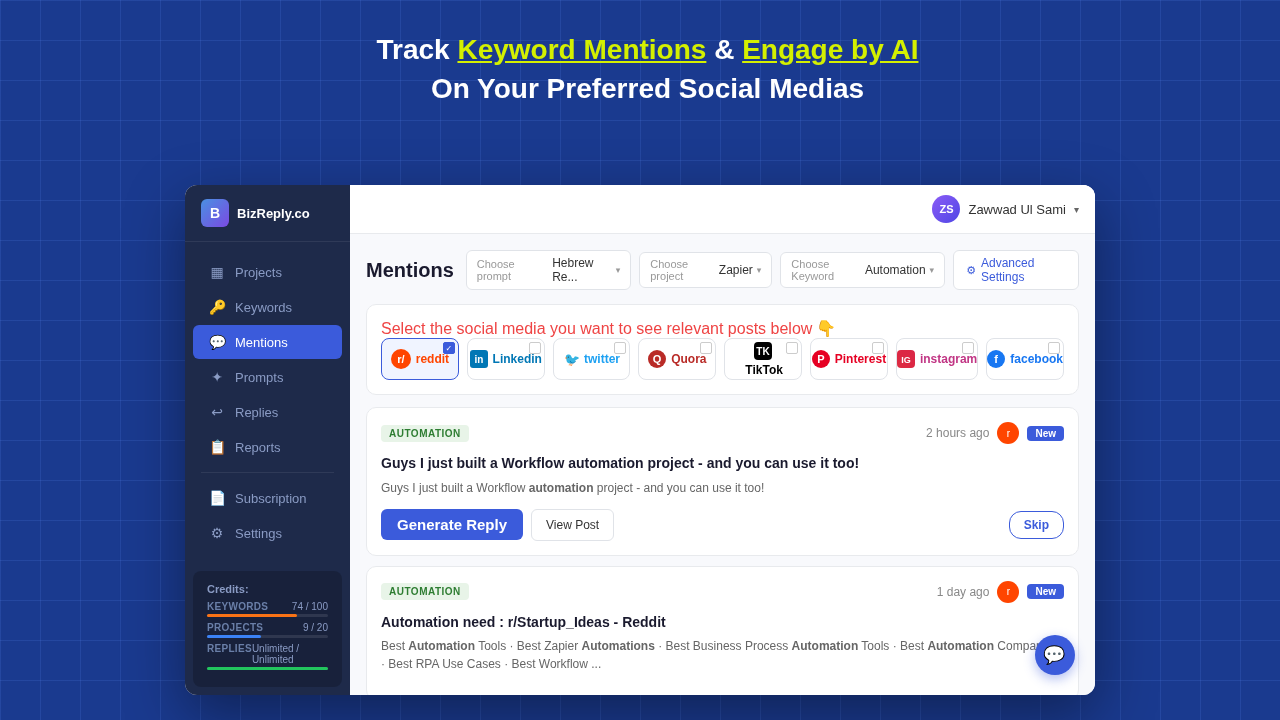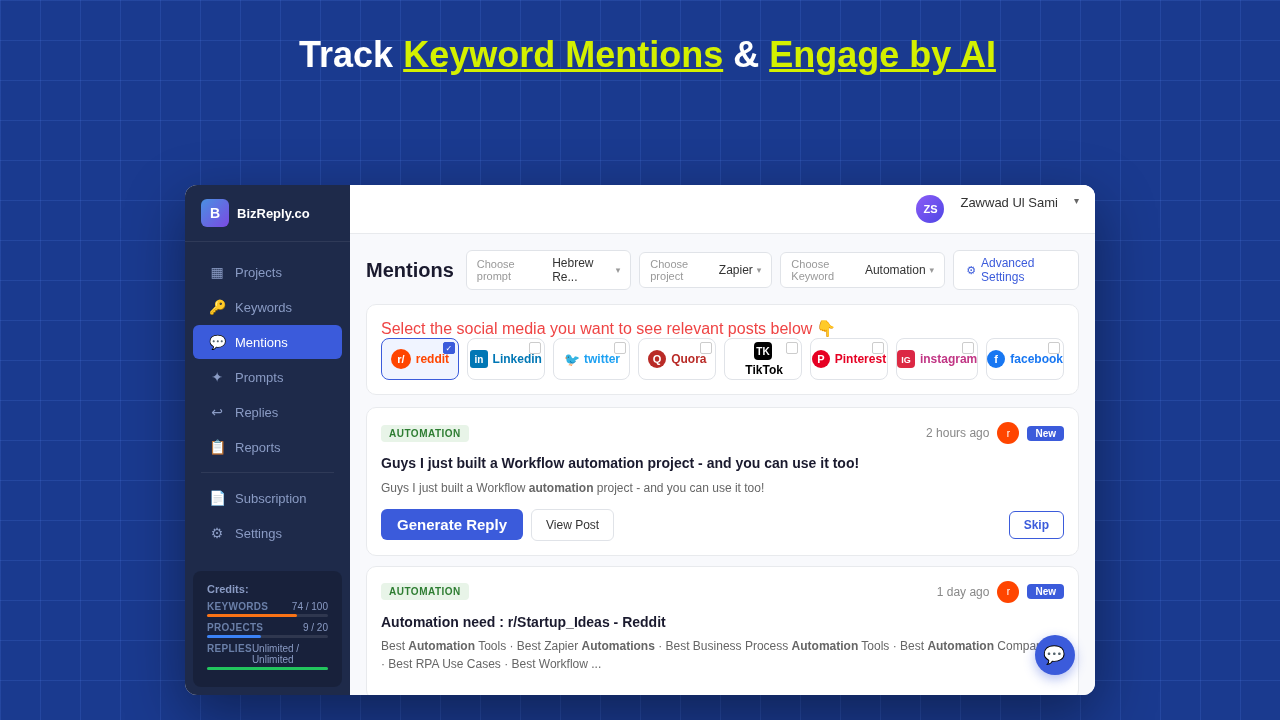--- a/index.html
+++ b/index.html
@@ -26,21 +26,21 @@
 
     
     .hero {
       position: absolute;
       top: 30px;
       left: 0; right: 0;
       text-align: center;
       z-index: 1;
     }
     .hero h1 {
-      font-size: 36px;
+      font-size: 28px;
       font-weight: 700;
       color: #ffffff;
       line-height: 1.4;
       margin-left: 15px;
     }
     .hero h1 .highlight {
       color: #d4f000;
       text-decoration: underline;
     }
 
@@ -173,22 +173,22 @@
     .top-bar {
       display: flex;
       align-items: center;
       justify-content: flex-end;
       padding: 10px 16px;
       background: #ffffff;
       border-bottom: 1px solid #e8eaed;
     }
     .user-info {
       display: flex;
-      align-items: flex-start;
-      gap: 16px;
+      align-items: center;
+      gap: 8px;
     }
     .avatar {
       width: 28px;
       height: 28px;
       border-radius: 50%;
       background: linear-gradient(135deg, #8b5cf6, #4f46e5);
       display: flex; align-items: center; justify-content: center;
       color: white;
       font-size: 11px;
       font-weight: 600;
@@ -412,21 +412,21 @@
       border-radius: 6px;
       font-size: 12px;
       font-weight: 500;
       cursor: pointer;
     }
     .btn-skip {
       background: #ffffff;
       color: #3b5bdb;
       border: 1.5px solid #3b5bdb;
       padding: 6px 14px;
-      border-radius: 6px;
+      border-radius: 12px;
       font-size: 12px;
       font-weight: 600;
       cursor: pointer;
       margin-left: auto;
     }
 
     
     .chat-btn {
       position: absolute;
       bottom: 20px;
@@ -442,20 +442,21 @@
       box-shadow: 0 4px 12px rgba(59,91,219,0.4);
       z-index: 10;
     }
   </style>
 </head>
 <body>
 
 <div class="hero">
   <h1>
     <span>Track <span class="highlight">Keyword Mentions</span> &amp; <span class="highlight">Engage by AI</span></span><br>
+    <span>On Your Preferred Social Medias</span>
   </h1>
 </div>
 
 <div class="app-window">
 
   <div class="sidebar">
     <div class="sidebar-logo">
       <div class="logo-icon">B</div>
       <span class="sidebar-logo-text">BizReply.co</span>
     </div>

